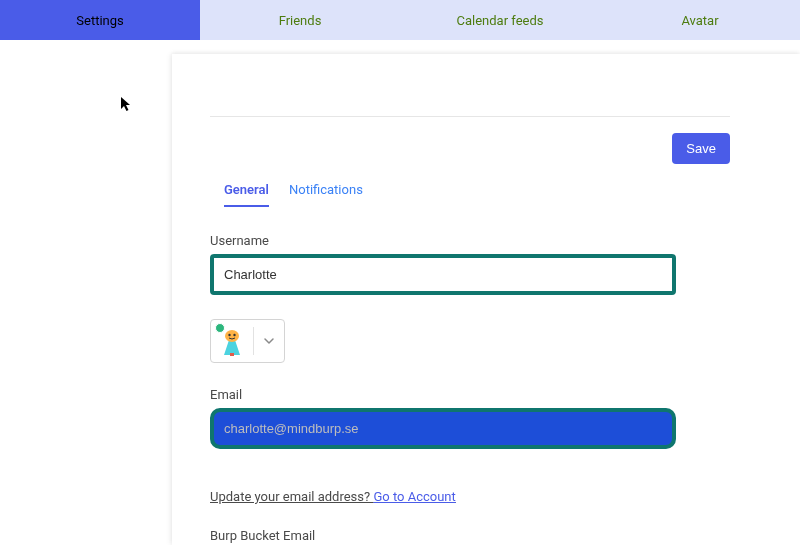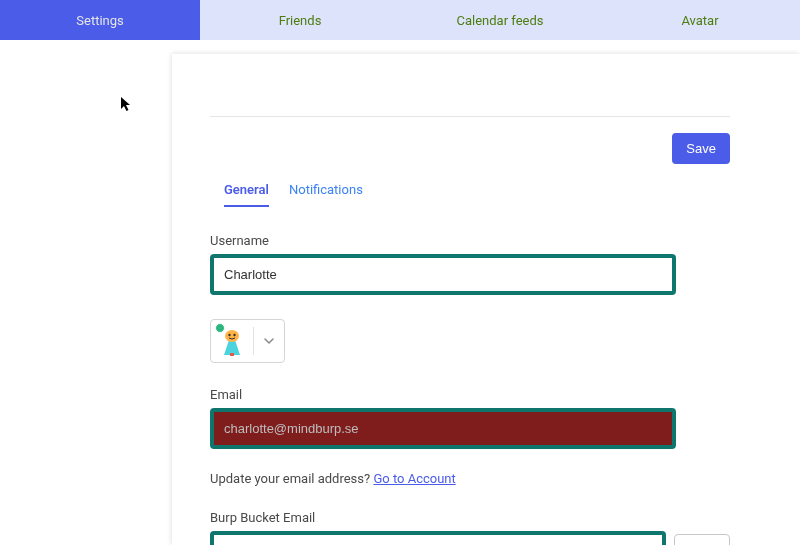--- a/index.html
+++ b/index.html
@@ -24,21 +24,21 @@
       flex: 1;
       display: flex;
       align-items: center;
       justify-content: center;
       font-size: 13px;
       color: #4d7c0f;
       cursor: pointer;
     }
     .topnav-item.active {
       background: #4a5ce8;
-      color: #e5e5e5;
+      color: #000000;
     }
     .panel {
       position: absolute;
       left: 172px;
       top: 54px;
       right: 0;
       bottom: 0;
       background: #fff;
       box-shadow: -1px 0 6px rgba(0,0,0,0.08), 0 -1px 4px rgba(0,0,0,0.05);
       padding: 0 30px;
@@ -101,21 +101,22 @@
       border-radius: 4px;
       font-size: 13px;
       color: #333;
       outline: none;
     }
     .text-input::placeholder {
       color: #bdbdbd;
     }
     .text-input[readonly] {
       color: #bdbdbd;
-      background: #7f1d1d;
+      background: #1d4ed8;
+      border-radius: 10px;
     }
     .avatar-box {
       display: inline-flex;
       align-items: center;
       border: 1px solid #d4d4d4;
       border-radius: 4px;
       height: 44px;
       padding: 4px 6px;
       gap: 6px;
     }
@@ -143,23 +144,24 @@
       background: #e2e2e2;
     }
     .avatar-caret {
       width: 18px;
       display: flex;
       align-items: center;
       justify-content: center;
       color: #8a8a8a;
     }
     .hint-row {
-      margin-top: 22px;
+      margin-top: 40px;
       font-size: 13px;
       color: #4a4a4a;
+      text-decoration: underline;
     }
     .hint-row a {
       color: #4a5ce8;
       text-decoration: underline;
       cursor: pointer;
     }
     .bucket-row {
       display: flex;
       gap: 8px;
       align-items: center;

